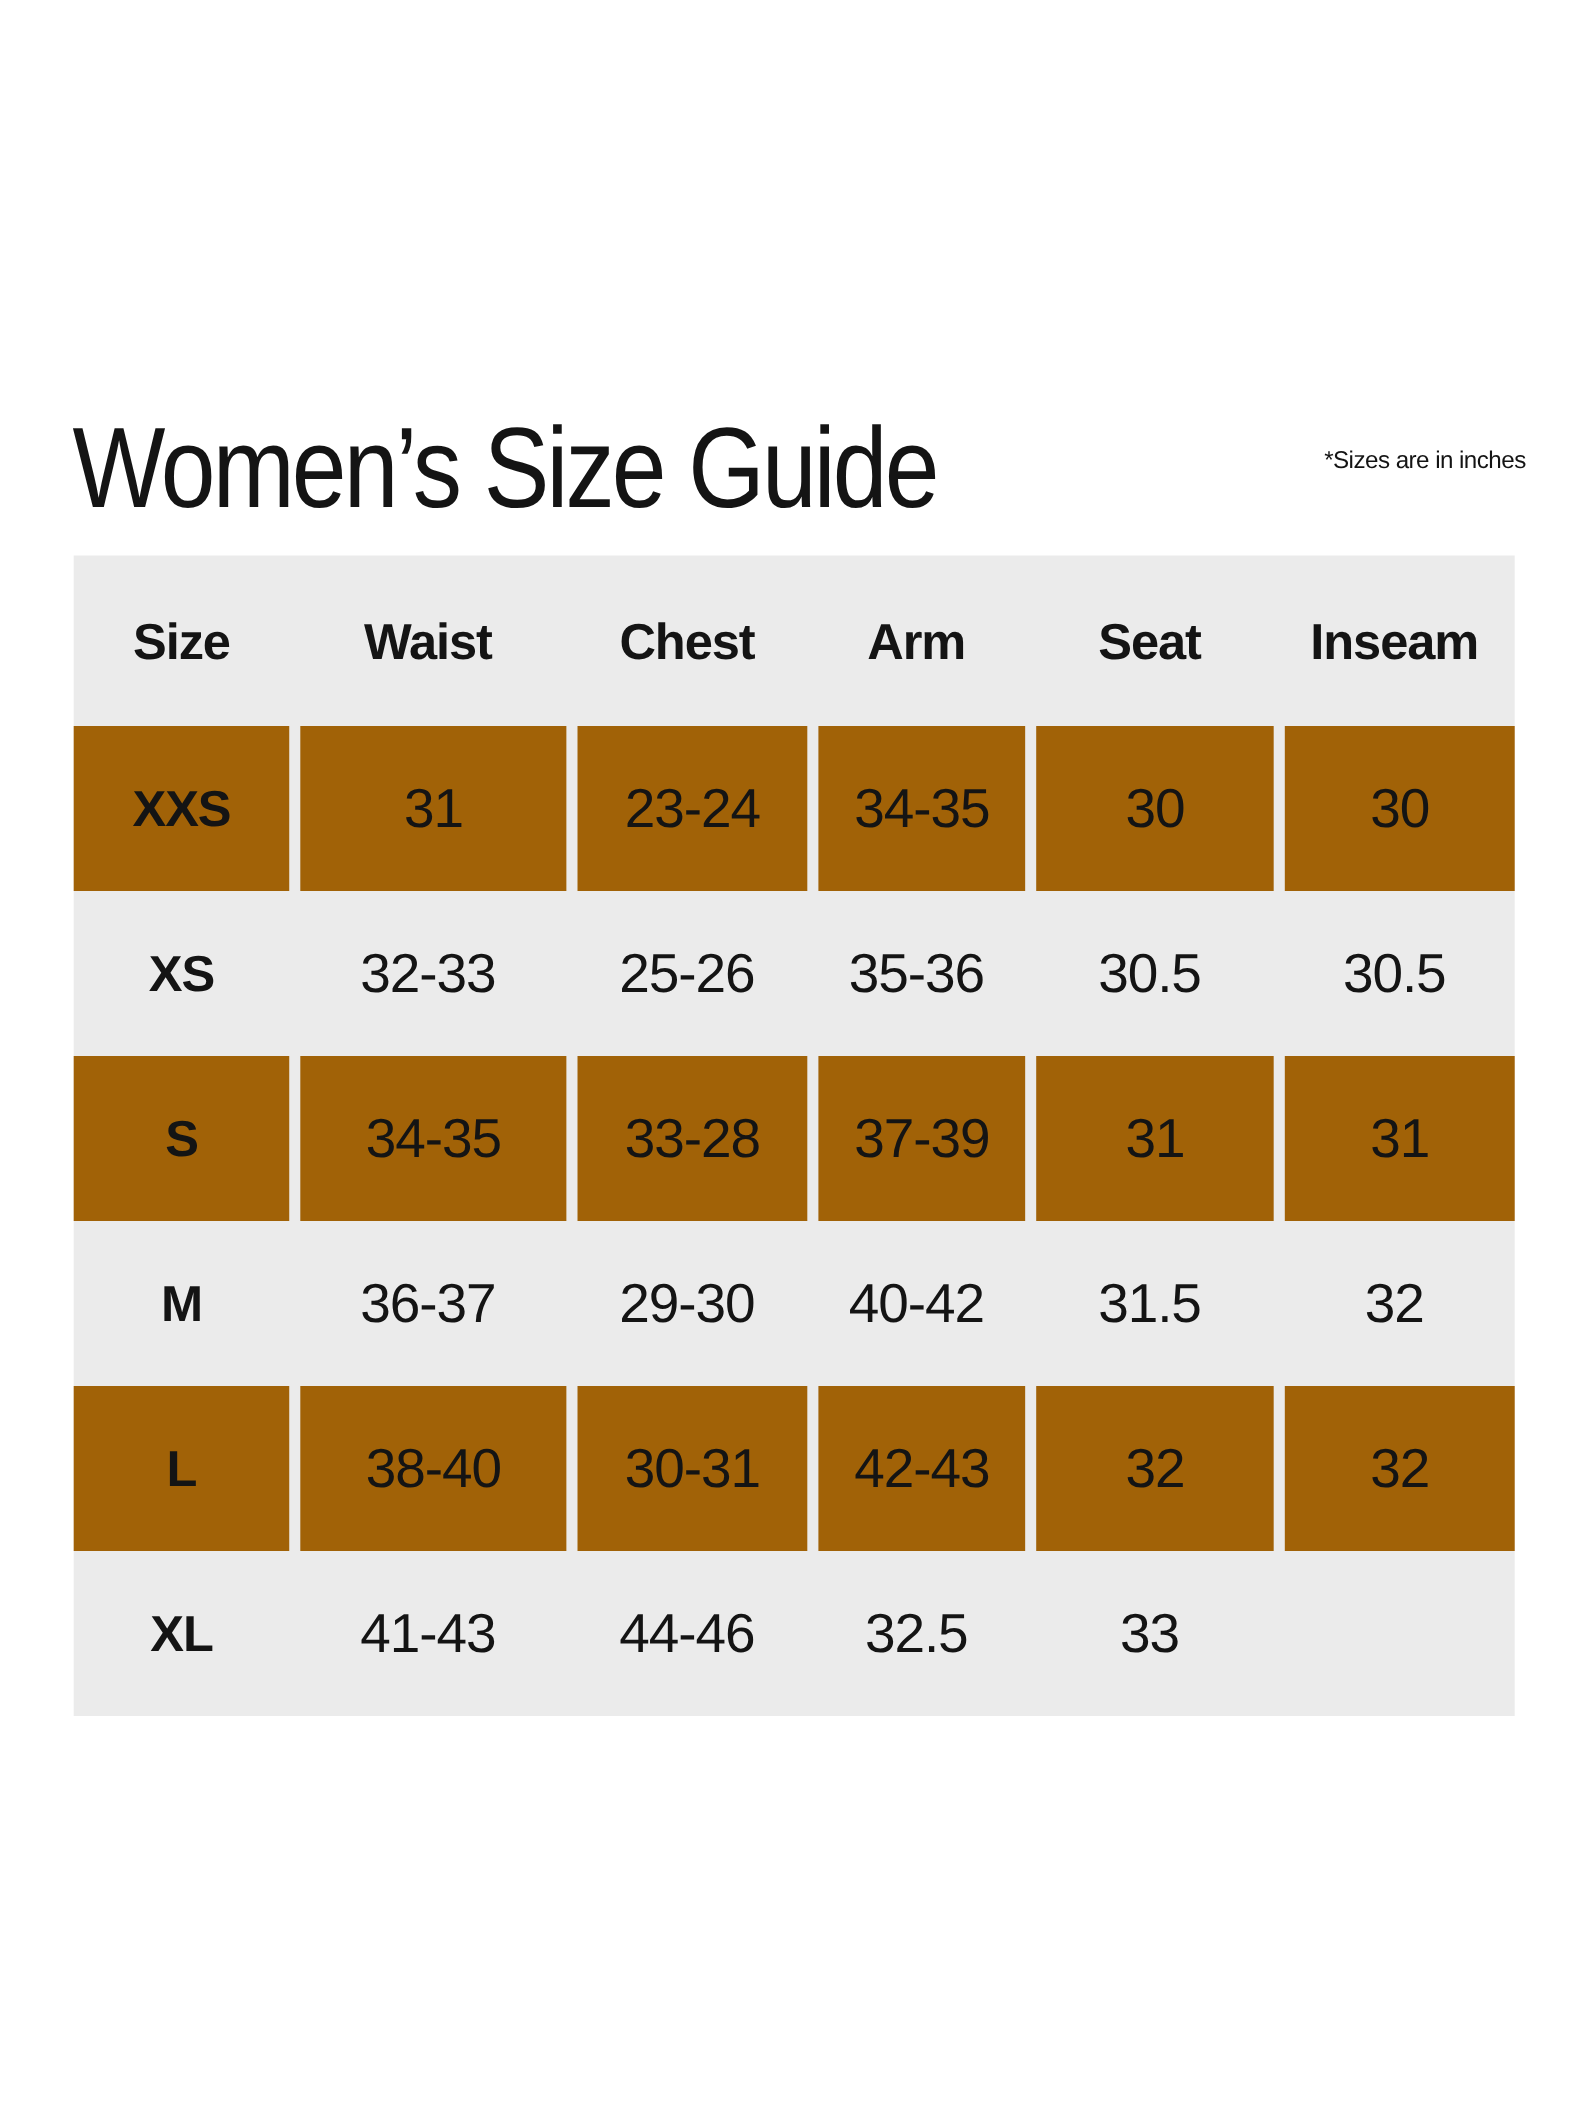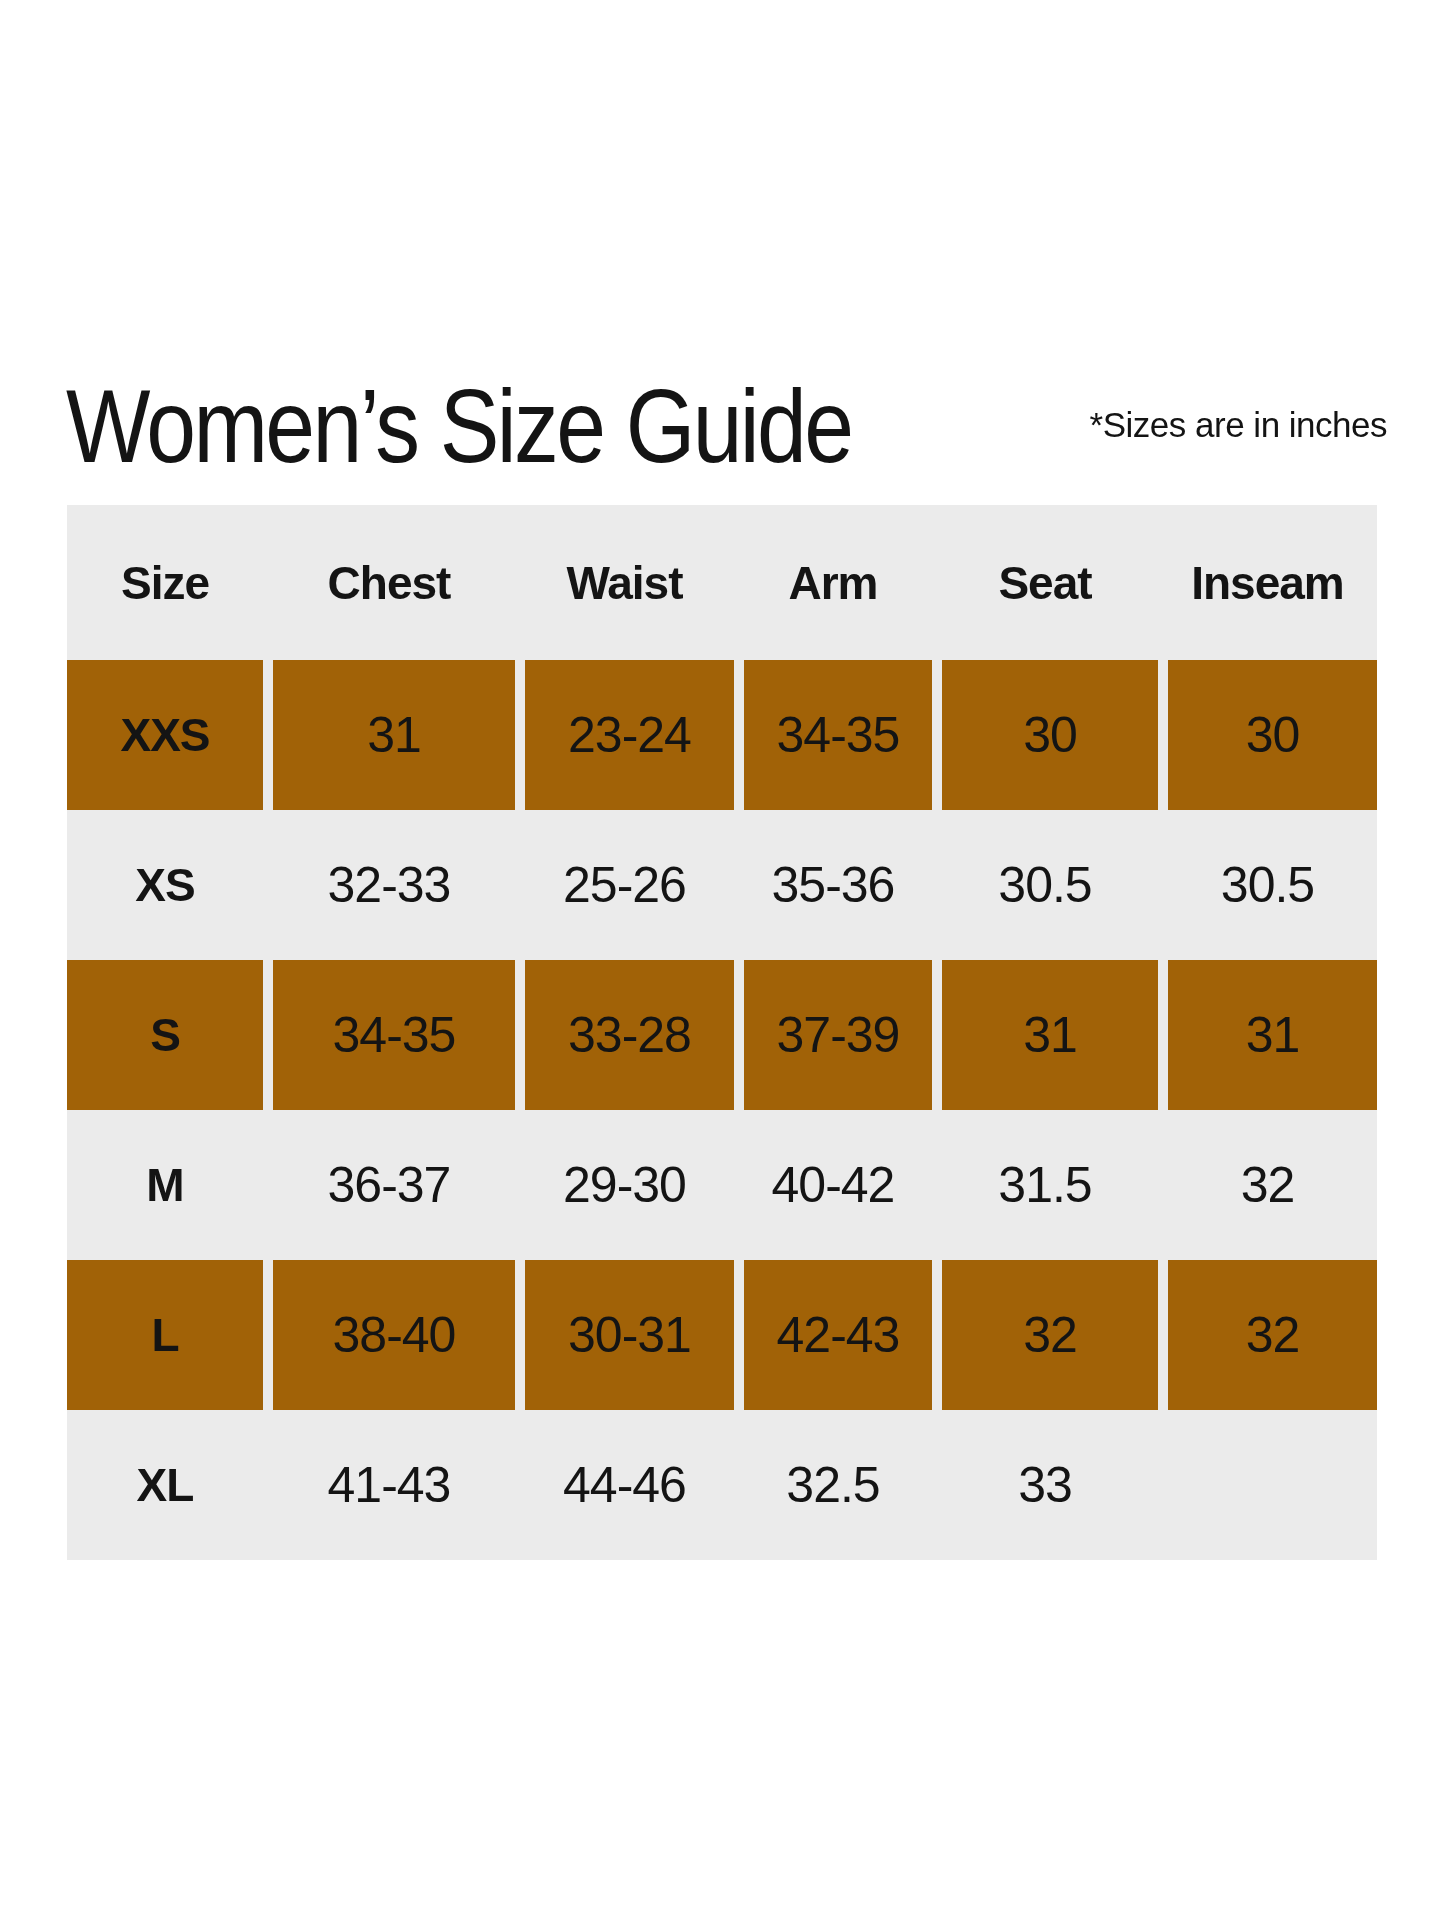--- a/index.html
+++ b/index.html
@@ -22,21 +22,21 @@
     font-weight: 400;
     letter-spacing: -3px;
     transform: scaleX(0.86);
     transform-origin: left top;
     white-space: nowrap;
   }
   .note {
     position: absolute;
     right: 58px;
     top: 406px;
-    font-size: 35px;
+    font-size: 22px;
     line-height: 1.1;
     font-weight: 400;
     letter-spacing: -0.5px;
   }
   .size-table {
     position: absolute;
     left: 67px;
     top: 505px;
     width: 1310px;
     background: #ebebeb;
@@ -67,22 +67,22 @@
 
 <div class="page">
 
   <div class="title">Women’s Size Guide</div>
   <div class="note">*Sizes are in inches</div>
 
   <div class="size-table">
 
     <div class="row header">
       <div class="cell">Size</div>
+      <div class="cell">Waist</div>
       <div class="cell">Chest</div>
-      <div class="cell">Waist</div>
       <div class="cell">Arm</div>
       <div class="cell">Seat</div>
       <div class="cell">Inseam</div>
     </div>
 
     <div class="row white">
       <div class="cell size-cell">XXS</div>
       <div class="cell">31</div>
       <div class="cell">23-24</div>
       <div class="cell">34-35</div>

